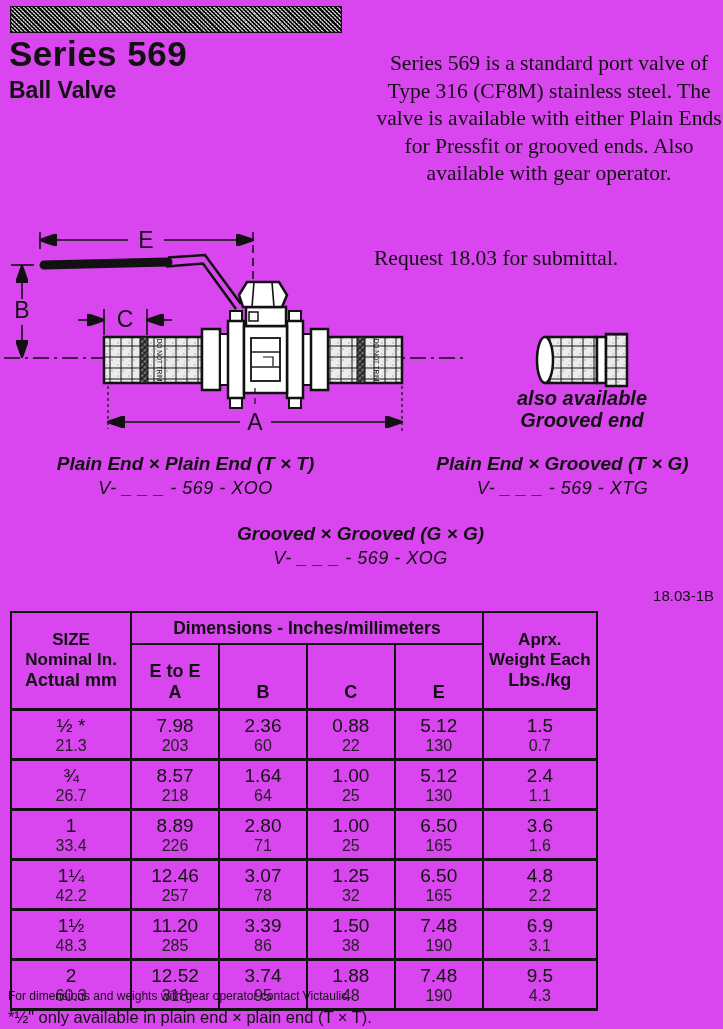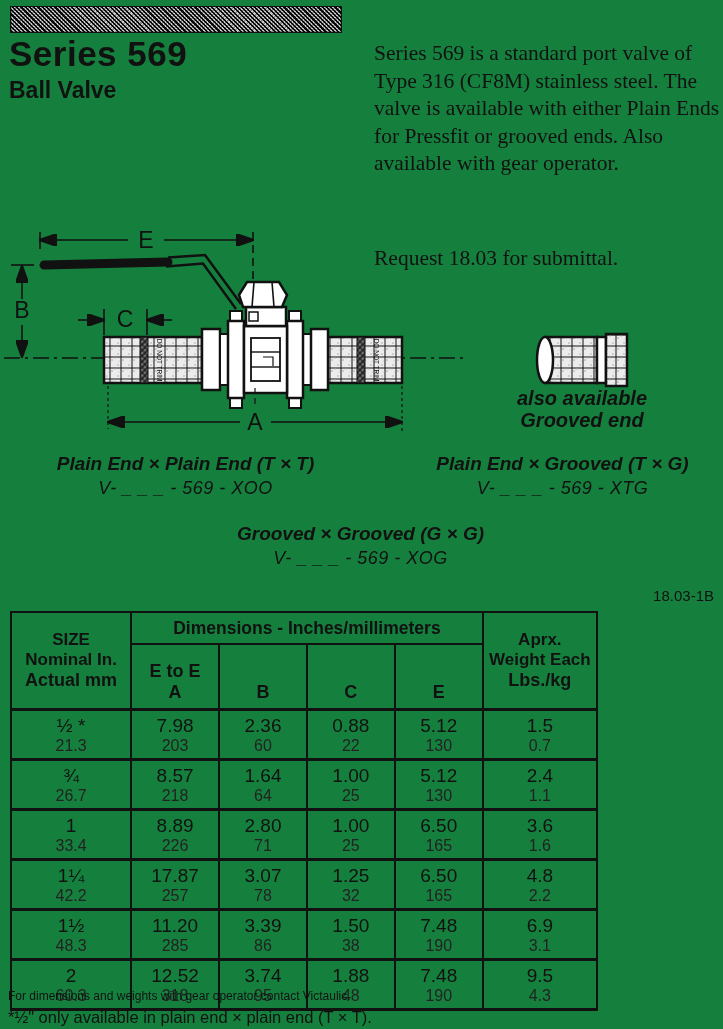--- a/index.html
+++ b/index.html
@@ -1,31 +1,31 @@
 <!DOCTYPE html>
 <html><head>
 <meta charset="utf-8">
 <style>
   html,body{margin:0;padding:0;background:#e9e9e9;}
-  #page{position:relative;width:723px;height:1029px;background:#15803d;
+  #page{position:relative;width:723px;height:1029px;background:#d946ef;
         font-family:"Liberation Sans",sans-serif;color:#111;overflow:hidden;margin:0 auto;}
   .abs{position:absolute;}
 
   
   #topbar{left:10px;top:6px;width:330px;height:25px;
     background:
       repeating-linear-gradient(45deg,#0a0a0a 0 1.5px,rgba(244,244,244,.55) 1.5px 3px),
       repeating-linear-gradient(-45deg,#000 0 1.5px,#9a9a9a 1.5px 3px);
     border:1px solid #111;}
 
   #title{left:9px;top:34px;font-size:35px;font-weight:bold;letter-spacing:.5px;}
   #subtitle{left:9px;top:77px;font-size:23px;font-weight:bold;}
 
-  #desc{left:374px;top:40px;width:350px;font-family:"Liberation Serif",serif;
-        font-size:21.5px;line-height:1.28;}
+  #desc{left:374px;top:50px;width:350px;font-family:"Liberation Serif",serif;
+        font-size:21.5px;line-height:1.28;text-align:center;}
   #request{left:374px;top:246px;width:350px;font-family:"Liberation Serif",serif;font-size:21.5px;}
 
   #diagram-svg{left:0;top:225px;}
 
   #grooved-note{left:492px;top:388px;width:180px;text-align:center;
     font-size:20px;font-weight:bold;font-style:italic;line-height:1.08;}
 
   .config{text-align:center;font-style:italic;}
   .config .cfg-label{font-size:19px;font-weight:bold;}
   .config .cfg-code{font-size:18px;margin-top:3px;letter-spacing:.5px;}
@@ -310,21 +310,21 @@
             <div class="in">3.6</div>
             <div class="mm">1.6</div>
           </td>
       </tr>
       <tr>
         <td>
             <div class="in">1¼</div>
             <div class="mm">42.2</div>
           </td>
         <td>
-            <div class="in">17.87</div>
+            <div class="in">12.46</div>
             <div class="mm">257</div>
           </td>
         <td>
             <div class="in">3.07</div>
             <div class="mm">78</div>
           </td>
         <td>
             <div class="in">1.25</div>
             <div class="mm">32</div>
           </td>

